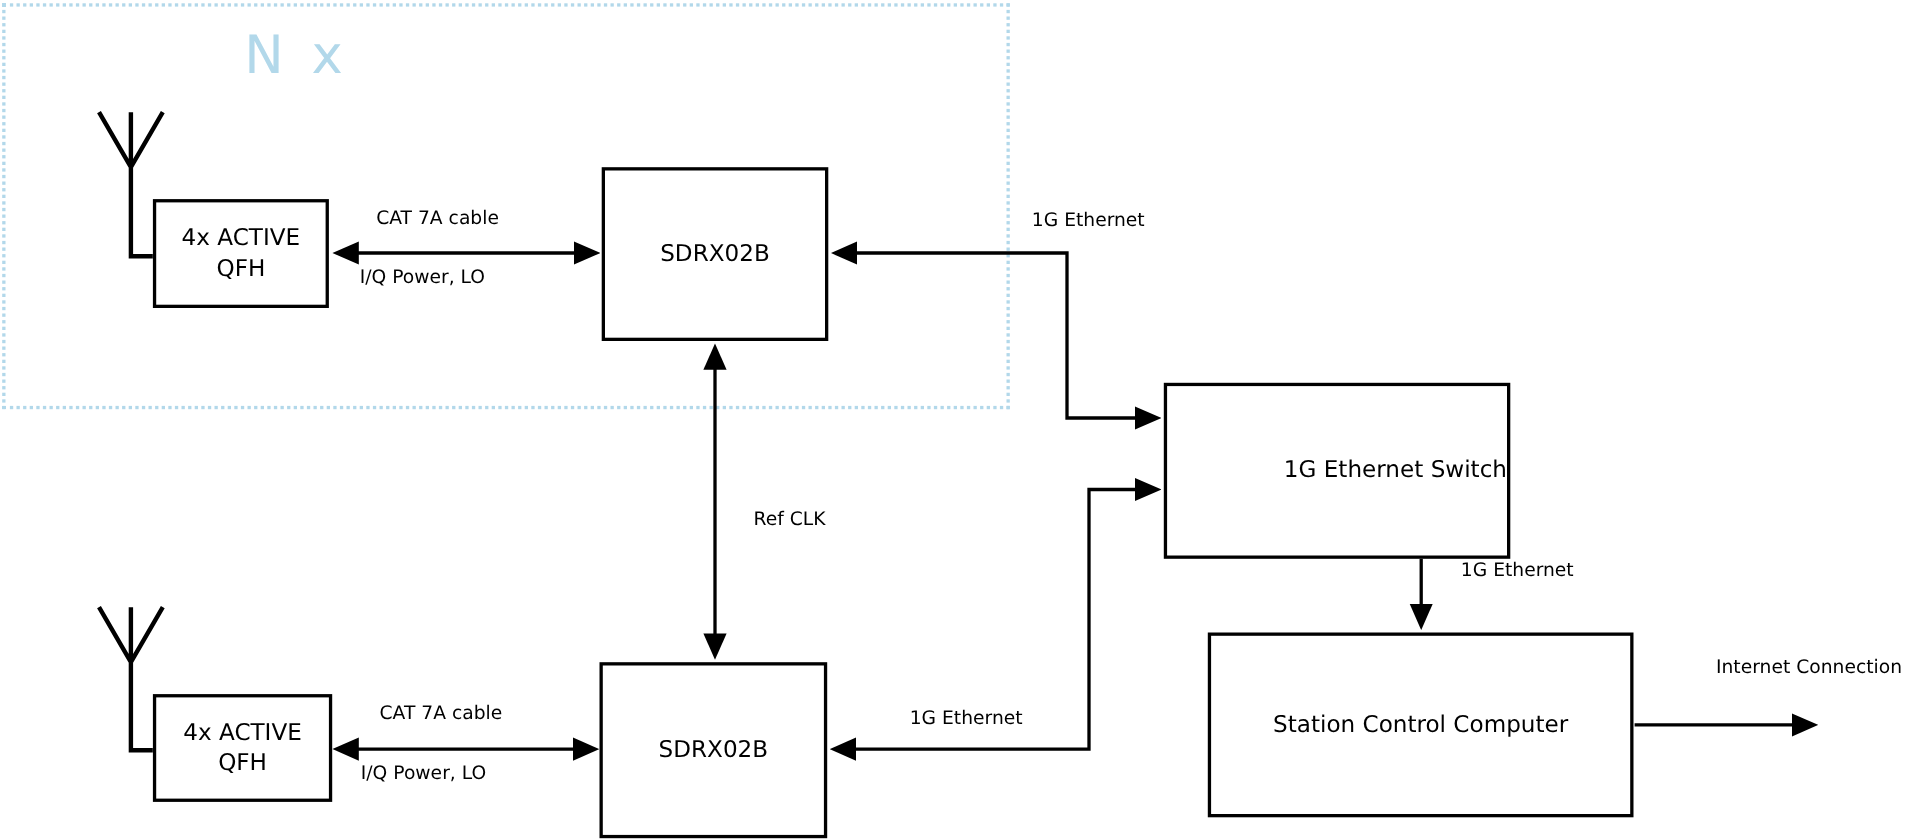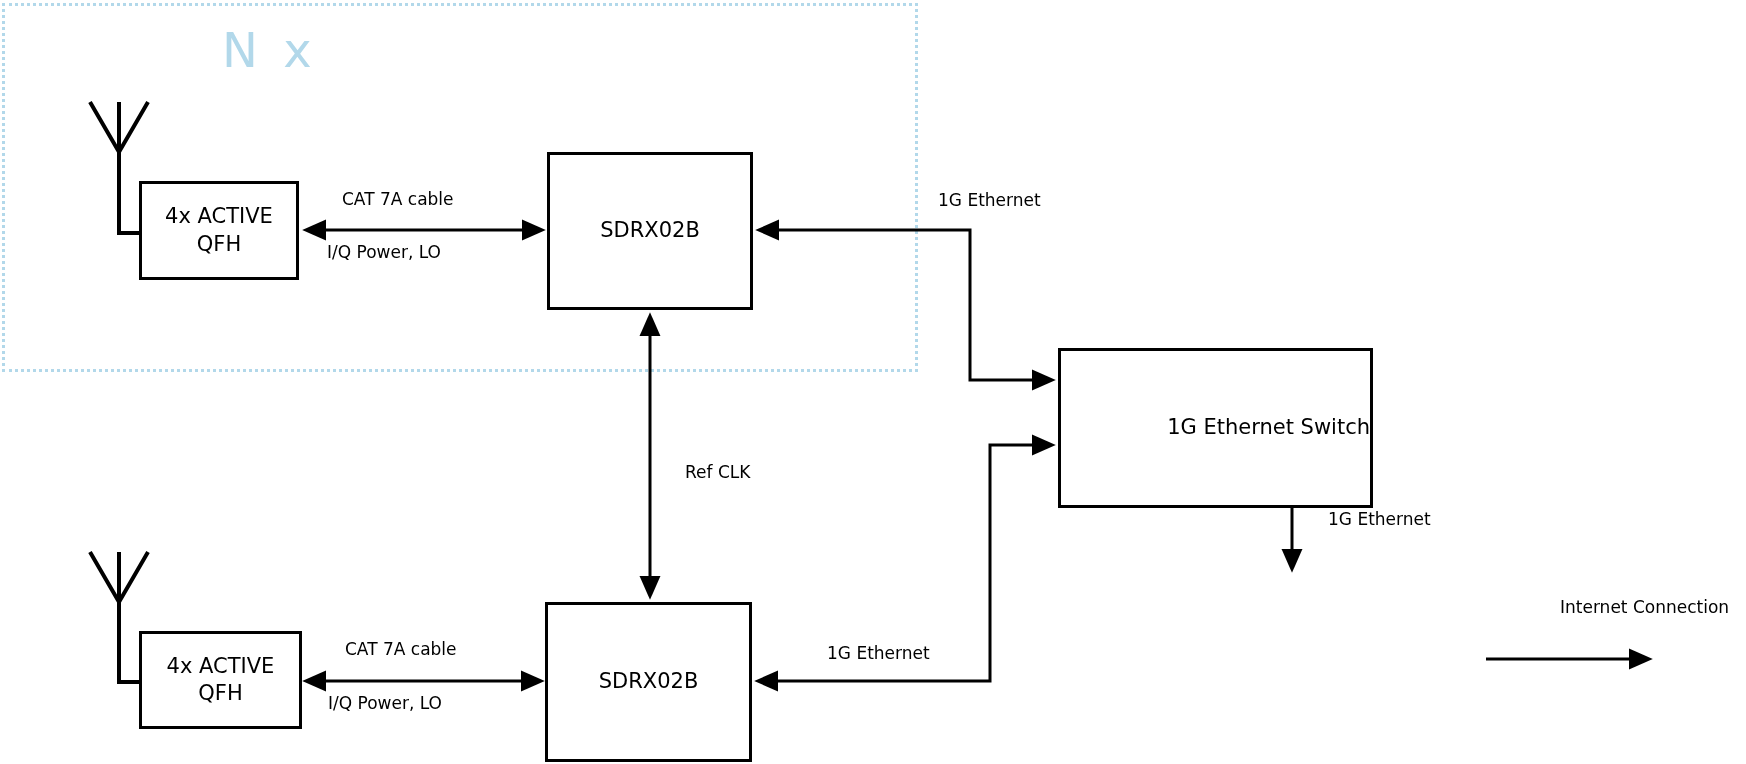--- a/index.html
+++ b/index.html
@@ -92,20 +92,23 @@
   </div>
 
   <div class="box" style="left:545px;top:602px;width:207px;height:160px;">
     <span>SDRX02B</span>
   </div>
 
   <div class="box" style="left:1058px;top:348px;width:315px;height:160px;align-items:flex-end;">
     <span>1G Ethernet Switch</span>
   </div>
 
+  <div class="box" style="left:1098px;top:575px;width:387px;height:168px;">
+    <span>Station Control Computer</span>
+  </div>
 
   <div class="lbl" style="left:342px;top:189px;">CAT 7A cable</div>
   <div class="lbl" style="left:327px;top:242px;">I/Q Power, LO</div>
   <div class="lbl" style="left:938px;top:190px;">1G Ethernet</div>
   <div class="lbl" style="left:685px;top:462px;">Ref CLK</div>
   <div class="lbl" style="left:345px;top:639px;">CAT 7A cable</div>
   <div class="lbl" style="left:328px;top:693px;">I/Q Power, LO</div>
   <div class="lbl" style="left:827px;top:643px;">1G Ethernet</div>
   <div class="lbl" style="left:1328px;top:509px;">1G Ethernet</div>
   <div class="lbl" style="left:1512px;top:597px;margin-left:48px;">Internet Connection</div>

